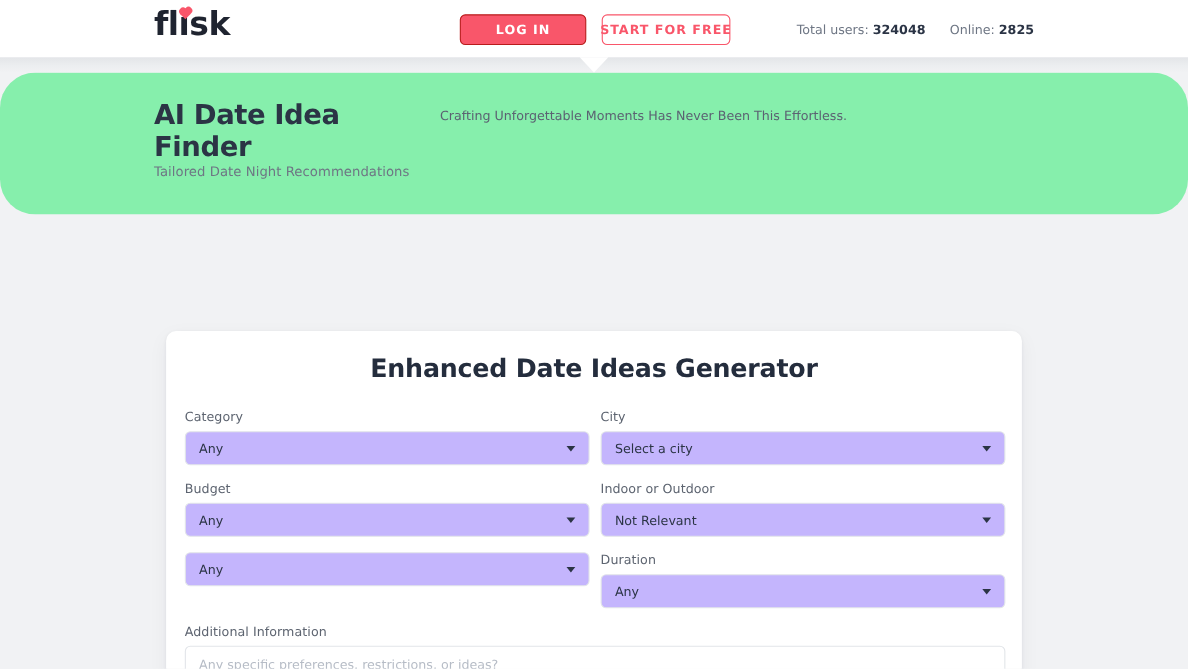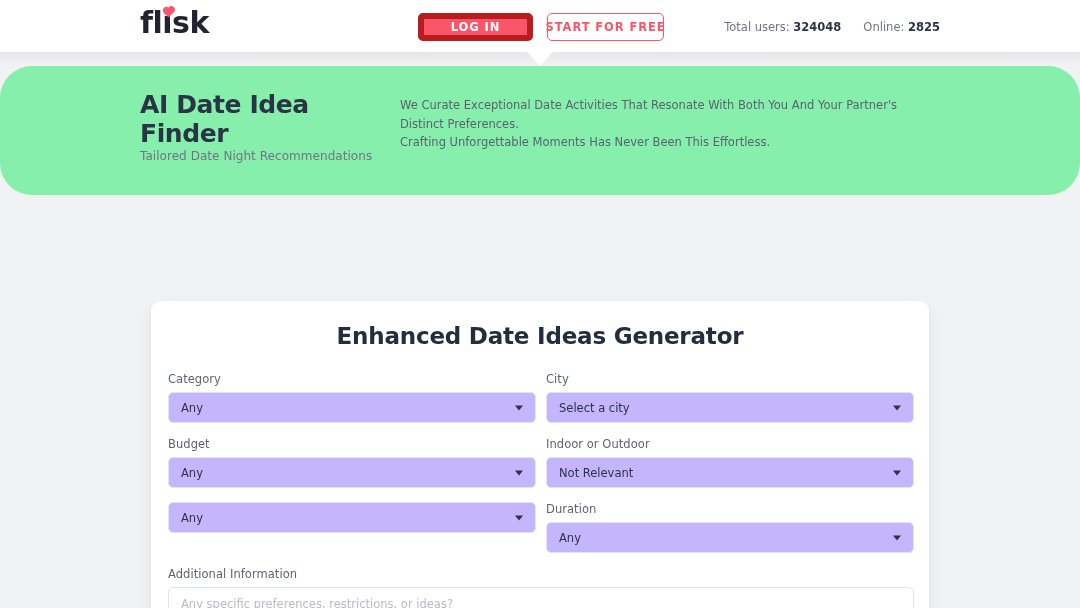--- a/index.html
+++ b/index.html
@@ -83,21 +83,21 @@
     display: flex;
     align-items: center;
     justify-content: center;
     height: 28px;
     white-space: nowrap;
   }
   .btn-login {
     width: 115px;
     background: #f9566a;
     color: #ffffff;
-    border: 6px solid #b91c1c;
+    border: 1px solid #b91c1c;
   }
   .btn-start {
     width: 117px;
     background: #ffffff;
     color: #f9566a;
     border: 1.5px solid #f9566a;
   }
 
   .header-stats {
     position: absolute;
@@ -281,21 +281,20 @@
   <div class="header-notch"></div>
 </div>
 
 <section class="hero">
   <div class="hero-inner">
     <div class="hero-left">
       <h1 class="hero-title">AI Date Idea Finder</h1>
       <div class="hero-subtitle">Tailored Date Night Recommendations</div>
     </div>
     <div class="hero-right">
-      <div>We Curate Exceptional Date Activities That Resonate With Both You And Your Partner's Distinct Preferences.</div>
       <div>Crafting Unforgettable Moments Has Never Been This Effortless.</div>
     </div>
   </div>
 </section>
 
 <main class="main">
 
   <section class="card">
     <h2 class="card-title">Enhanced Date Ideas Generator</h2>
 

